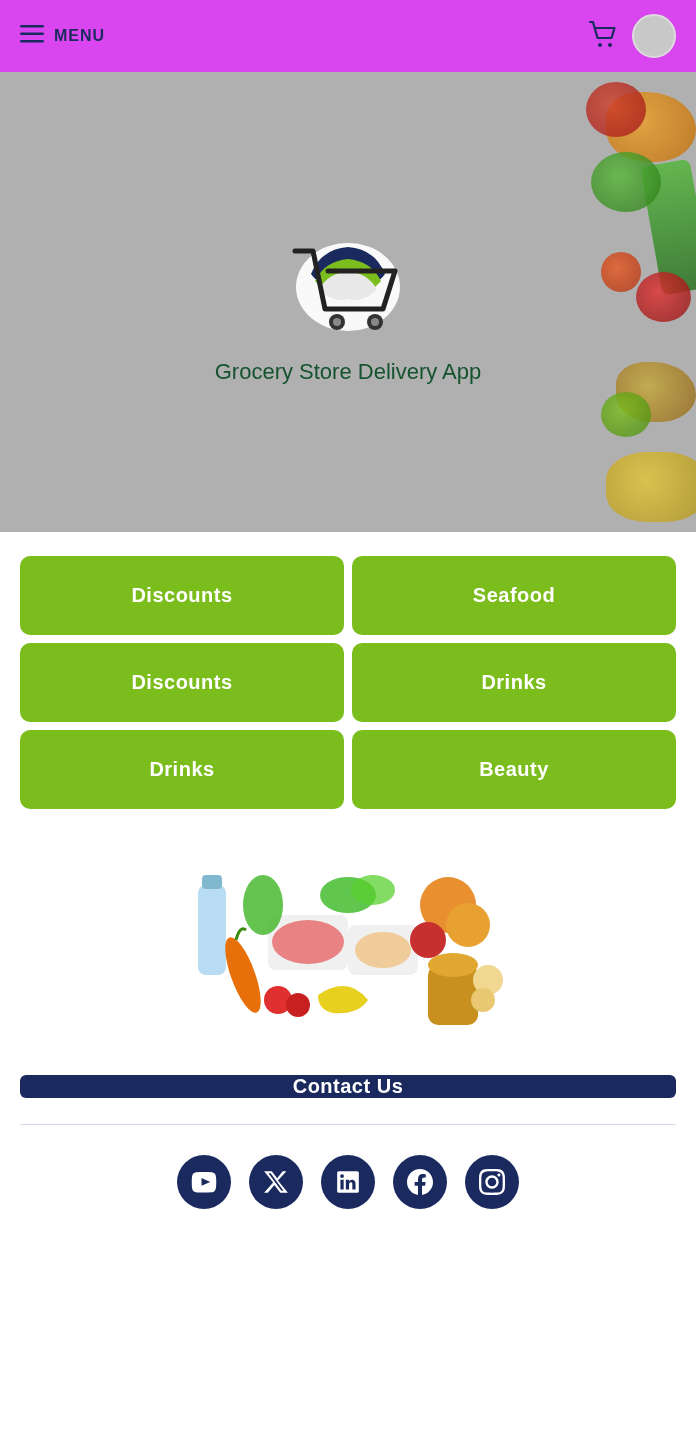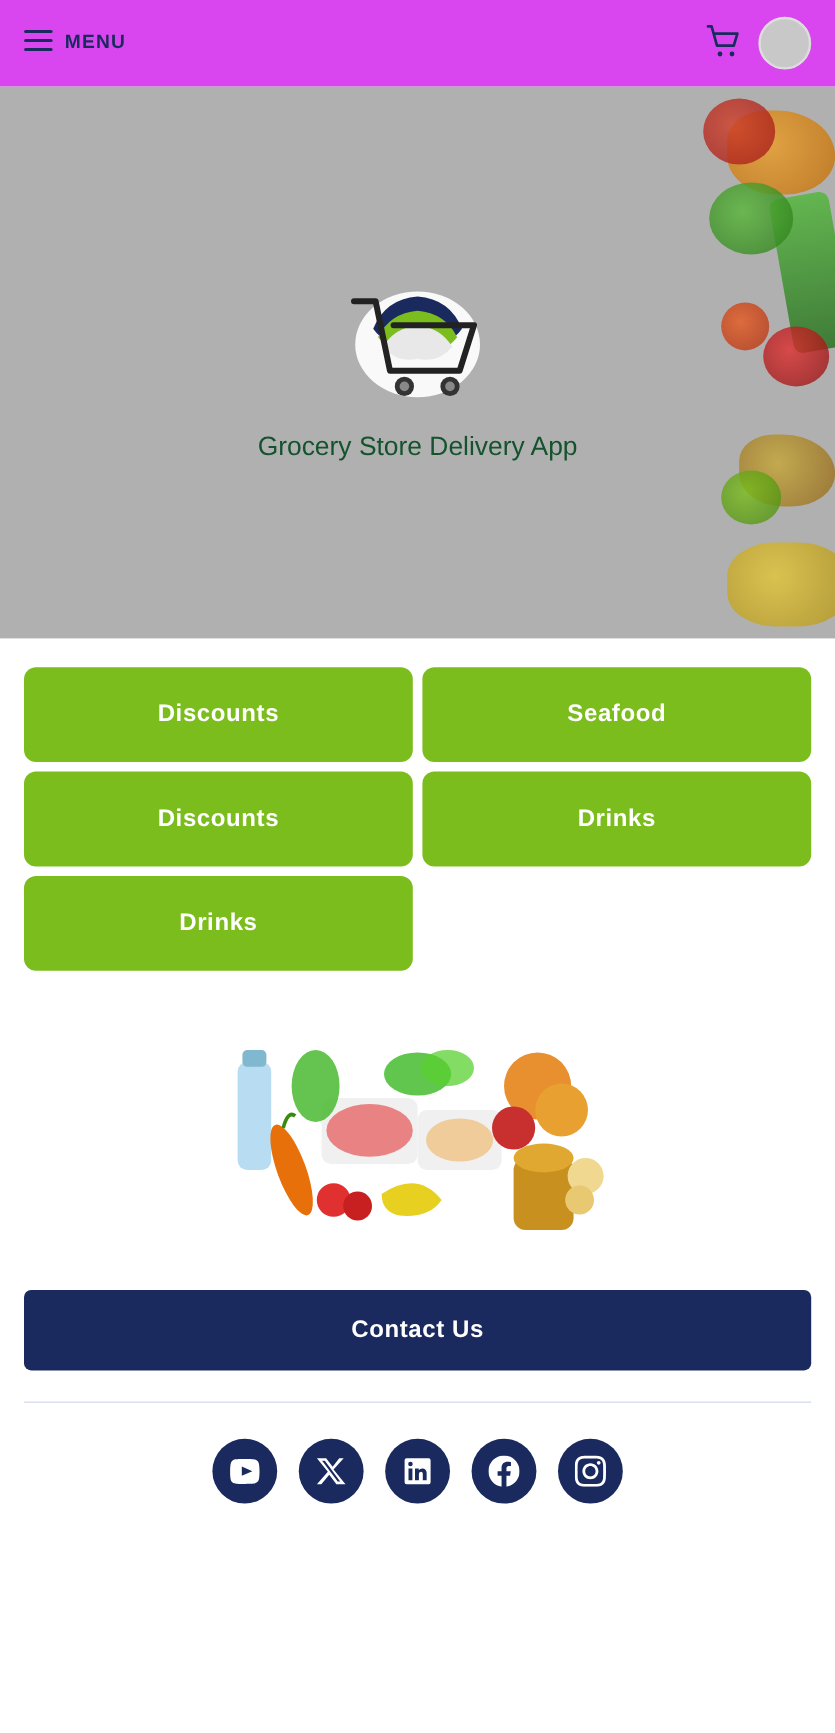--- a/index.html
+++ b/index.html
@@ -130,21 +130,20 @@
     
     .contact-section {
       padding: 20px 20px 16px 20px;
     }
     .contact-btn {
       width: 100%;
       background: #1a2a5e;
       color: #fff;
       border: none;
       border-radius: 6px;
-      padding: 22px;
       font-size: 20px;
       font-weight: 600;
       cursor: pointer;
       letter-spacing: 0.5px;
     }
 
     
     .divider {
       border: none;
       border-top: 1px solid #d0d8e8;
@@ -239,20 +238,21 @@
     <div style="position:absolute;right:0px;top:380px;width:100px;height:70px;background:radial-gradient(circle at 40% 40%,#e8c830,#b09010);border-radius:40%;opacity:0.75;"></div>
   </div>
 </section>
 
 <section class="category-grid">
 <button class="category-btn">Discounts</button>
     <button class="category-btn">Seafood</button>
     <button class="category-btn">Discounts</button>
     <button class="category-btn">Drinks</button>
     <button class="category-btn">Drinks</button>
+    <button class="category-btn">Beauty</button>
   </section>
 
 <div class="grocery-image-section">
 
   <svg width="320" height="200" viewBox="0 0 320 200">
 
     <rect x="10" y="40" width="28" height="90" rx="8" fill="#b0d8f0" opacity="0.9"></rect>
     <rect x="14" y="30" width="20" height="14" rx="4" fill="#80b8d0"></rect>
 
     <ellipse cx="55" cy="130" rx="12" ry="40" fill="#e8700a" transform="rotate(-20,55,130)"></ellipse>

